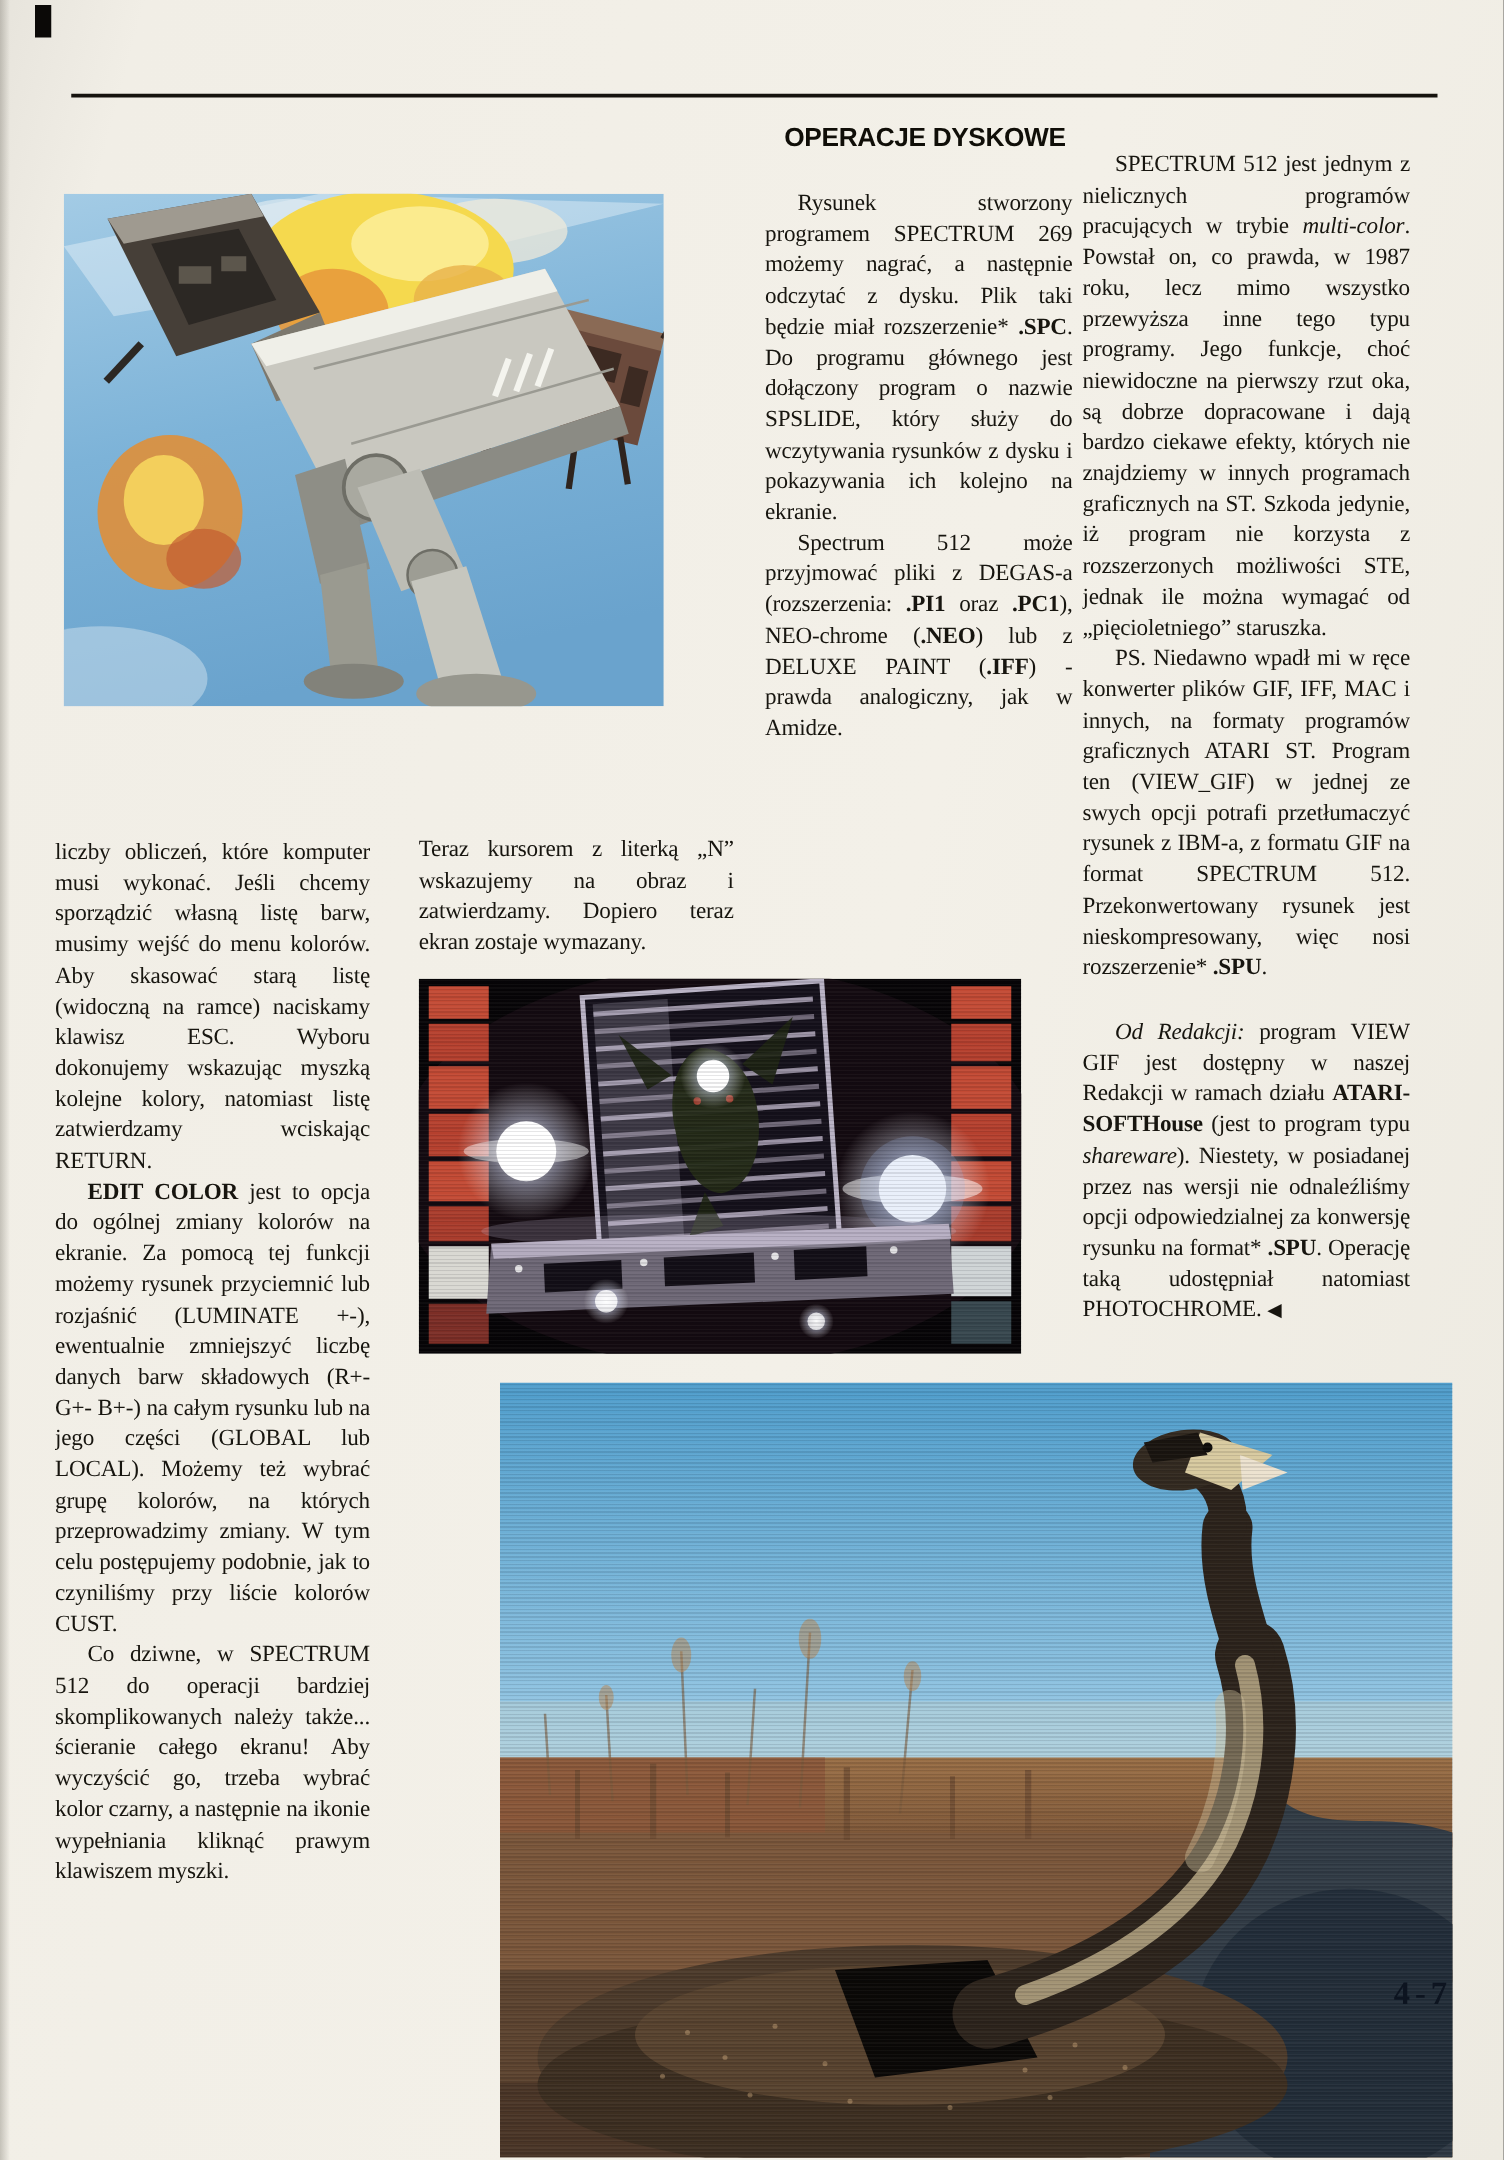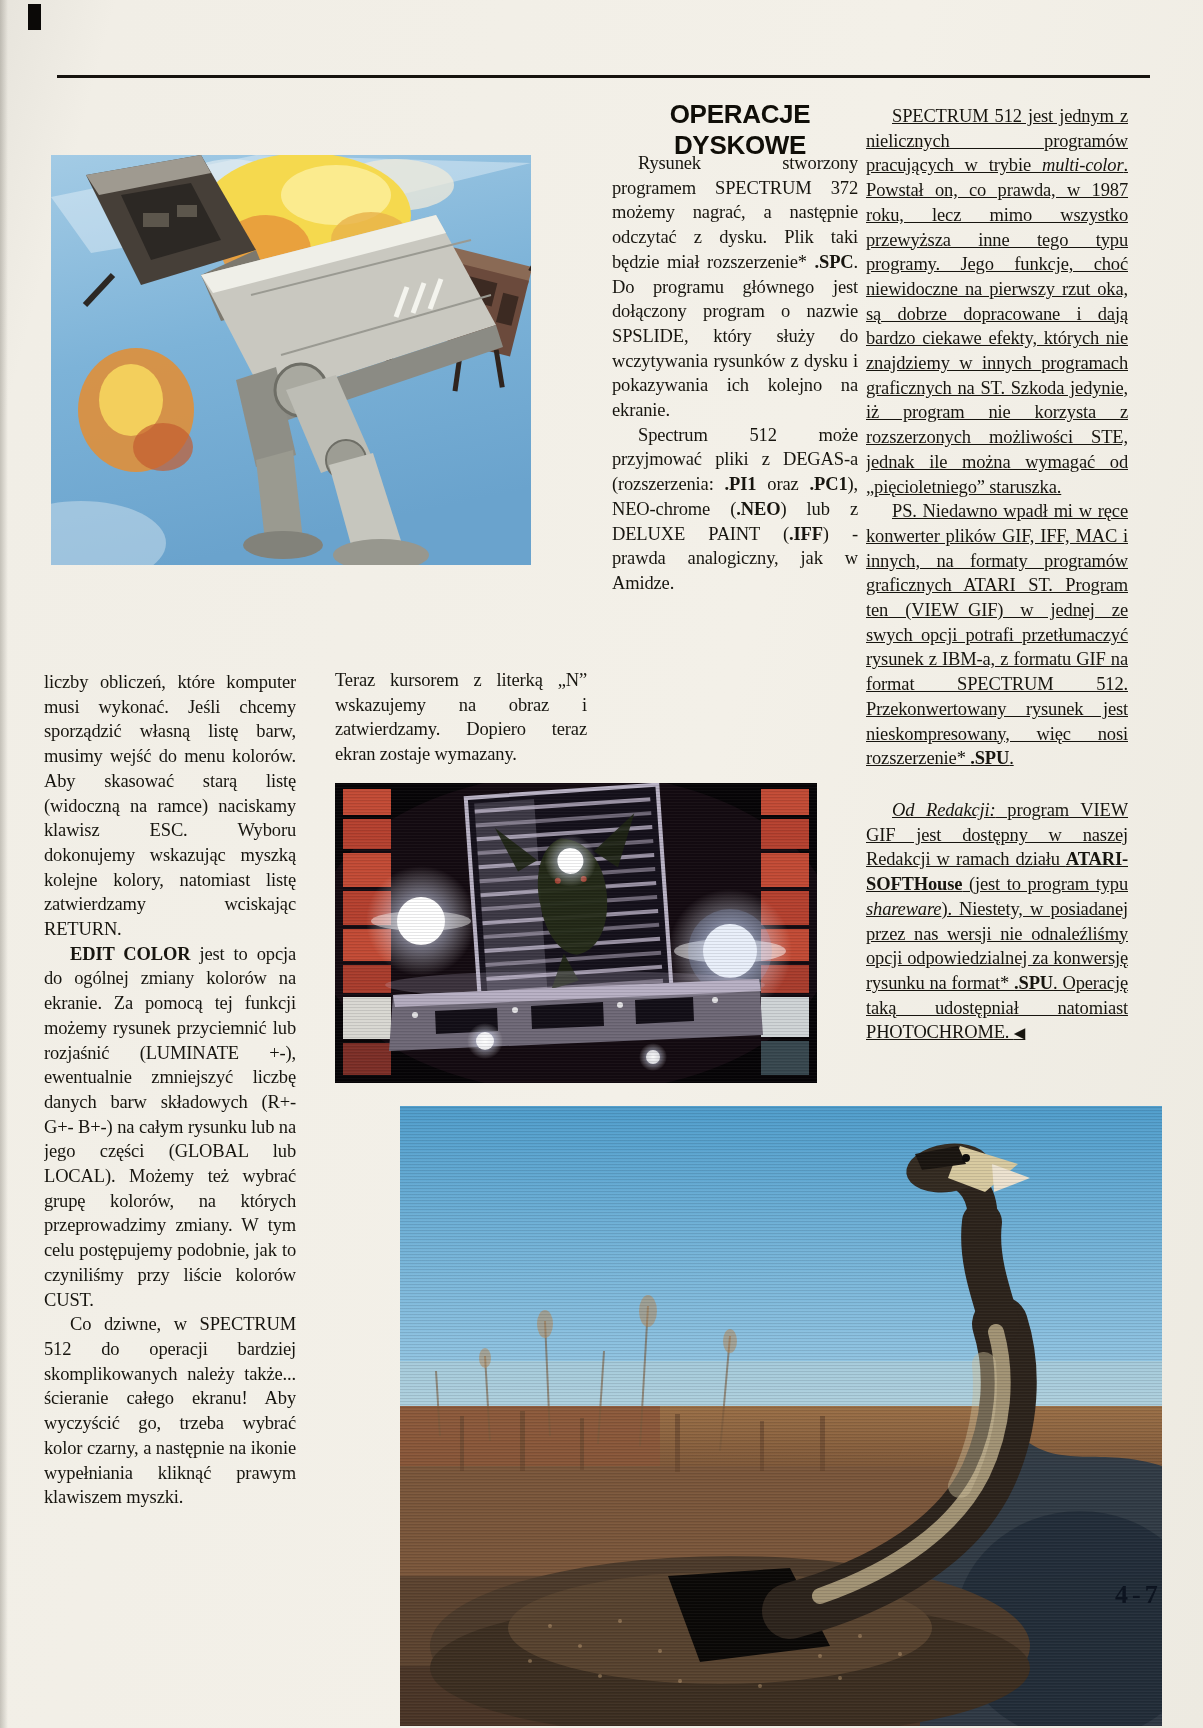--- a/index.html
+++ b/index.html
@@ -7,32 +7,32 @@
     position:relative;width:1203px;height:1728px;overflow:hidden;
     background:linear-gradient(105deg,#e7e4dc 0%,#f1eee6 7%,#f3f0e8 55%,#edeae1 100%);
     font-family:"Liberation Serif","DejaVu Serif","DejaVu Sans",serif;color:#17150f;
   }
   .sheet::before{content:"";position:absolute;left:0;top:0;width:8px;height:100%;
     background:linear-gradient(90deg,rgba(80,76,66,.28),rgba(80,76,66,0));pointer-events:none;}
   .regmark{position:absolute;left:28px;top:4px;width:13px;height:26px;background:#0b0907;}
   .toprule{position:absolute;left:57px;top:75px;width:1093px;height:3px;background:#16130e;}
 
   .heading{position:absolute;left:615px;top:99px;width:250px;margin:0;text-align:center;
-    font-family:"Liberation Sans","DejaVu Sans",sans-serif;font-size:26px;font-weight:700;
+    font-family:"Liberation Sans","DejaVu Sans",sans-serif;font-size:21px;font-weight:700;
     letter-spacing:-0.3px;color:#100e08;}
 
   .col{position:absolute;overflow:hidden;}
   .col p{margin:0;text-align:justify;font-size:18.5px;line-height:24.7px;letter-spacing:-0.15px;
     hyphens:auto;-webkit-hyphens:auto;}
   .col p.ind{text-indent:26px;}
   .col p.gap{margin-top:27px;}
   .col1{left:44px;top:670px;width:252px;height:1000px;}
   .col2{left:335px;top:668px;width:252px;height:112px;}
   .col3{left:612px;top:151px;width:246px;height:630px;}
-  .col4{left:866px;top:104px;width:262px;height:1004px;text-decoration:underline;}
+  .col4{left:866px;top:120px;width:262px;height:1004px;}
 
   .rt-b{font-weight:700;}
   .rt-i{font-style:italic;}
   .rt-m{font-family:"DejaVu Sans",sans-serif;font-size:15px;}
 
   figure.photo{position:absolute;margin:0;padding:0;}
   figure.photo svg{display:block;width:100%;height:100%;}
   .atat{left:51px;top:155px;width:480px;height:410px;}
   .truck{left:335px;top:783px;width:482px;height:300px;}
   .cobra{left:400px;top:1106px;width:762px;height:620px;}
@@ -121,21 +121,21 @@
     <p><span>liczby obliczeń, które komputer musi wykonać. Jeśli chcemy sporządzić własną listę barw, musimy wejść do menu kolorów. Aby skasować starą listę (widoczną na ramce) naciskamy klawisz ESC. Wyboru dokonujemy wskazując myszką kolejne kolory, natomiast listę zatwierdzamy wciskając RETURN.</span></p>
     <p class="ind"><span class="rt-b">EDIT COLOR</span><span> jest to opcja do ogólnej zmiany kolorów na ekranie. Za pomocą tej funkcji możemy rysunek przyciemnić lub rozjaśnić (LUMINATE +-), ewentualnie zmniejszyć liczbę danych barw składowych (R+- G+- B+-) na całym rysunku lub na jego części (GLOBAL lub LOCAL). Możemy też wybrać grupę kolorów, na których przeprowadzimy zmiany. W tym celu postępujemy podobnie, jak to czyniliśmy przy liście kolorów CUST.</span></p>
     <p class="ind"><span>Co dziwne, w SPECTRUM 512 do operacji bardziej skomplikowanych należy także... ścieranie całego ekranu! Aby wyczyścić go, trzeba wybrać kolor czarny, a następnie na ikonie wypełniania kliknąć prawym klawiszem myszki.</span></p>
   </div>
 
   <div class="col col2">
     <p><span>Teraz kursorem z literką „N” wskazujemy na obraz i zatwierdzamy. Dopiero teraz ekran zostaje wymazany.</span></p>
   </div>
 
   <div class="col col3">
-    <p class="ind"><span>Rysunek stworzony programem SPECTRUM 372 możemy nagrać, a następnie odczytać z dysku. Plik taki będzie miał rozszerzenie* </span><span class="rt-b">.SPC</span><span>. Do programu głównego jest dołączony program o nazwie SPSLIDE, który służy do wczytywania rysunków z dysku i pokazywania ich kolejno na ekranie.</span></p>
+    <p class="ind"><span>Rysunek stworzony programem SPECTRUM 269 możemy nagrać, a następnie odczytać z dysku. Plik taki będzie miał rozszerzenie* </span><span class="rt-b">.SPC</span><span>. Do programu głównego jest dołączony program o nazwie SPSLIDE, który służy do wczytywania rysunków z dysku i pokazywania ich kolejno na ekranie.</span></p>
     <p class="ind"><span>Spectrum 512 może przyjmować pliki z DEGAS-a (rozszerzenia: </span><span class="rt-b">.PI1</span><span> oraz </span><span class="rt-b">.PC1</span><span>), NEO-chrome (</span><span class="rt-b">.NEO</span><span>) lub z DELUXE PAINT (</span><span class="rt-b">.IFF</span><span>) - prawda analogiczny, jak w Amidze.</span></p>
   </div>
 
   <div class="col col4">
     <p class="ind"><span>SPECTRUM 512 jest jednym z nielicznych programów pracujących w trybie </span><span class="rt-i">multi-color</span><span>. Powstał on, co prawda, w 1987 roku, lecz mimo wszystko przewyższa inne tego typu programy. Jego funkcje, choć niewidoczne na pierwszy rzut oka, są dobrze dopracowane i dają bardzo ciekawe efekty, których nie znajdziemy w innych programach graficznych na ST. Szkoda jedynie, iż program nie korzysta z rozszerzonych możliwości STE, jednak ile można wymagać od „pięcioletniego” staruszka.</span></p>
     <p class="ind"><span>PS. Niedawno wpadł mi w ręce konwerter plików GIF, IFF, MAC i innych, na formaty programów graficznych ATARI ST. Program ten (VIEW_GIF) w jednej ze swych opcji potrafi przetłumaczyć rysunek z IBM-a, z formatu GIF na format SPECTRUM 512. Przekonwertowany rysunek jest nieskompresowany, więc nosi rozszerzenie* </span><span class="rt-b">.SPU</span><span>.</span></p>
     <p class="ind gap"><span class="rt-i">Od Redakcji:</span><span> program VIEW GIF jest dostępny w naszej Redakcji w ramach działu </span><span class="rt-b">ATARI-SOFTHouse</span><span> (jest to program typu </span><span class="rt-i">shareware</span><span>). Niestety, w posiadanej przez nas wersji nie odnaleźliśmy opcji odpowiedzialnej za konwersję rysunku na format* </span><span class="rt-b">.SPU</span><span>. Operację taką udostępniał natomiast PHOTOCHROME. </span><span class="rt-m">◀</span></p>
   </div>
 
   <figure class="photo truck">

